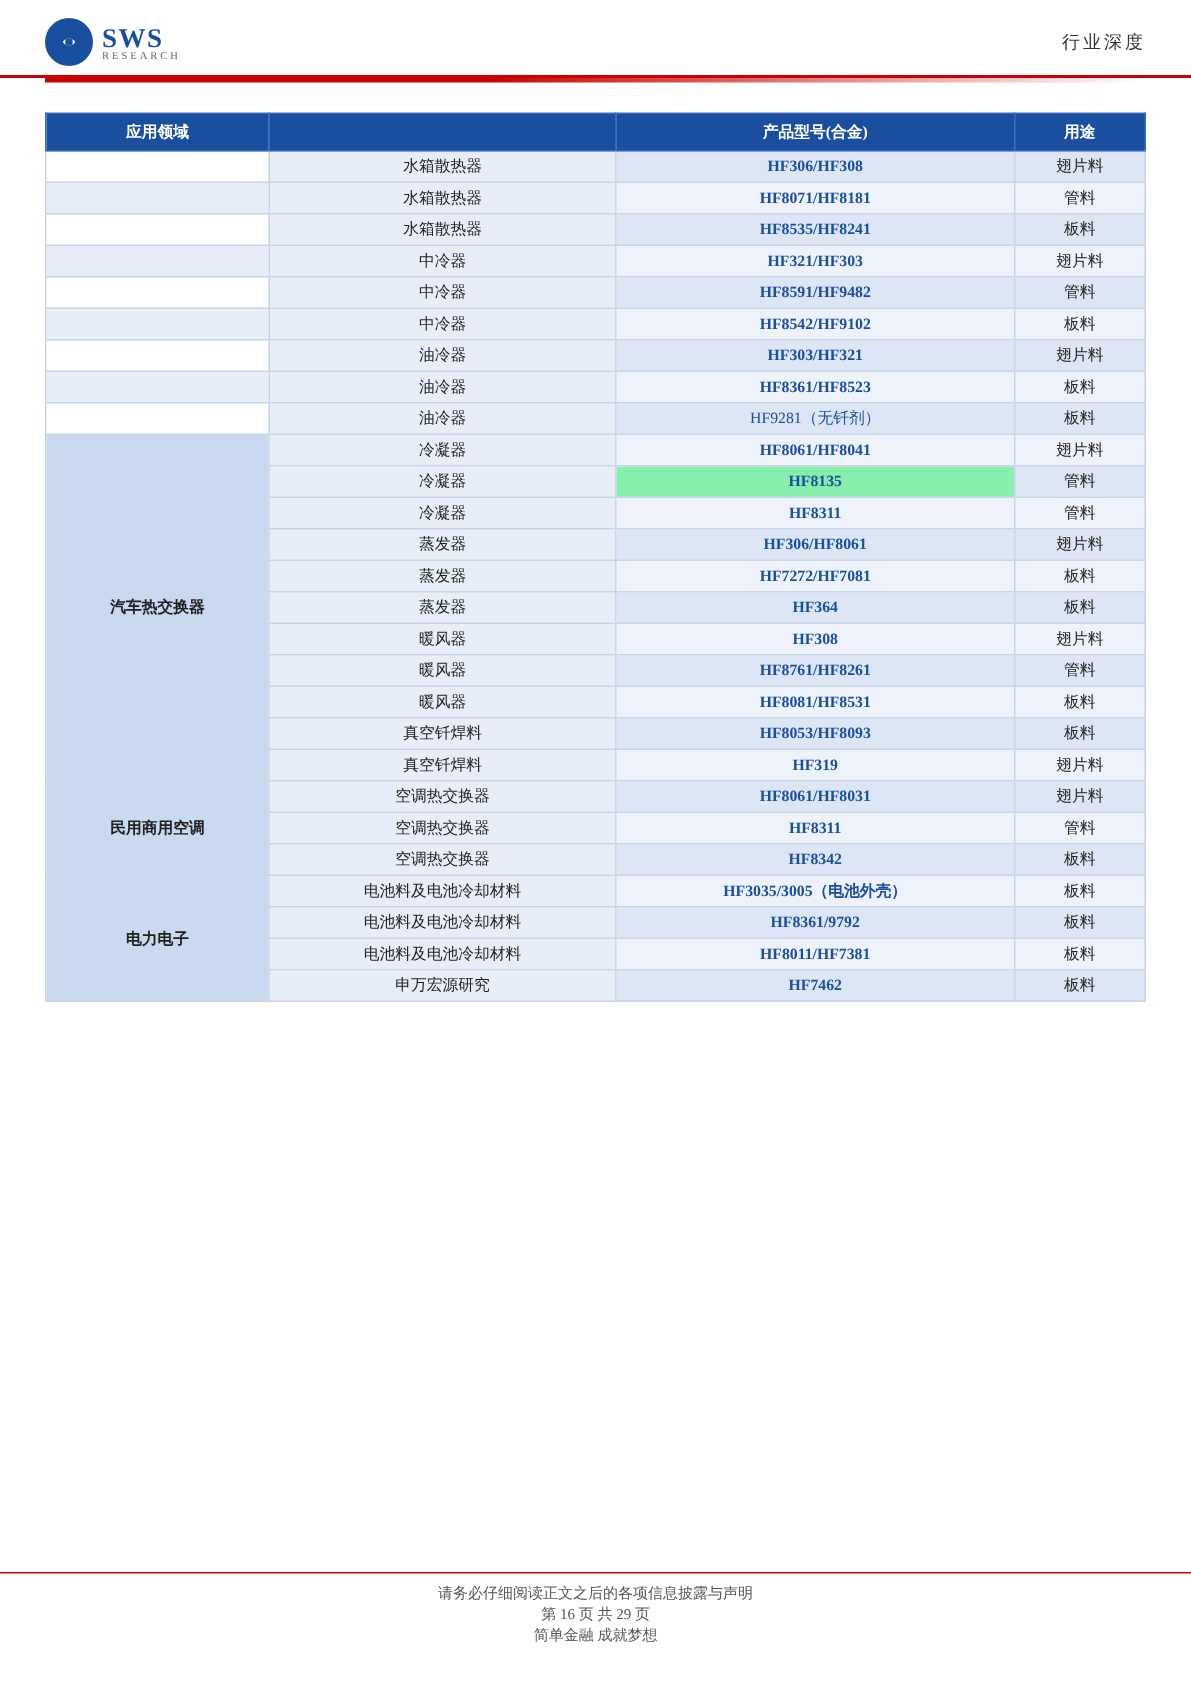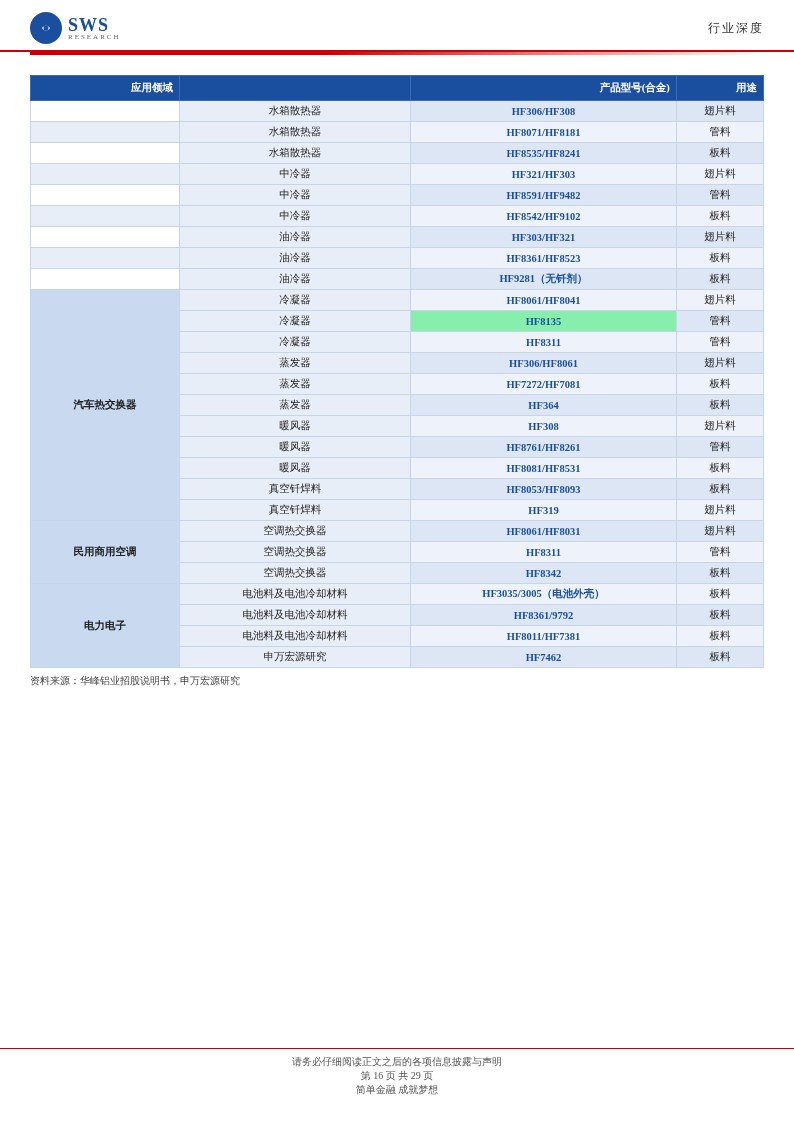--- a/index.html
+++ b/index.html
@@ -82,21 +82,21 @@
 
     
     .main-table {
       width: 100%;
       border-collapse: collapse;
       font-size: 10.5px;
     }
     .main-table th {
       background: #1a4fa0;
       color: #fff;
-      text-align: right;
+      text-align: center;
       padding: 5px 6px;
       border: 1px solid #3a6ac0;
       font-weight: bold;
     }
     .main-table td {
       padding: 3px 6px;
       border: 1px solid #c8d4e8;
       text-align: center;
       vertical-align: middle;
     }
@@ -206,21 +206,21 @@
         </tr>
         <tr>
           <td></td>
           <td rowspan="1" style="background: rgb(232, 238, 248);">油冷器</td>
           <td style="color: rgb(26, 79, 160); font-weight: bold; background: rgb(238, 242, 250);">HF8361/HF8523</td>
           <td style="background: rgb(238, 242, 250);">板料</td>
         </tr>
         <tr>
           <td></td>
           <td rowspan="1" style="background: rgb(232, 238, 248);">油冷器</td>
-          <td style="color: rgb(26, 79, 160); font-weight: bold; background: rgb(220, 230, 245);">HF9281（无钎剂）</td>
+          <td style="color: rgb(26, 79, 160); font-weight: normal; background: rgb(220, 230, 245);">HF9281（无钎剂）</td>
           <td style="background: rgb(220, 230, 245);">板料</td>
         </tr>
         <tr>
           <td rowspan="11" style="font-weight: bold; background: rgb(200, 217, 240);">汽车热交换器</td>
           <td rowspan="1" style="background: rgb(232, 238, 248);">冷凝器</td>
           <td style="color: rgb(26, 79, 160); font-weight: bold; background: rgb(238, 242, 250);">HF8061/HF8041</td>
           <td style="background: rgb(238, 242, 250);">翅片料</td>
         </tr>
         <tr>
           <td rowspan="1" style="background: rgb(232, 238, 248);">冷凝器</td>
@@ -305,20 +305,19 @@
           <td style="background: rgb(238, 242, 250);">板料</td>
         </tr>
         <tr>
           <td rowspan="1" style="background: rgb(232, 238, 248);">申万宏源研究</td>
           <td style="color: rgb(26, 79, 160); font-weight: bold; background: rgb(220, 230, 245);">HF7462</td>
           <td style="background: rgb(220, 230, 245);">板料</td>
         </tr>
       </tbody>
   </table>
 
-  <div class="source-note">资料来源：华峰铝业招股说明书，申万宏源研究</div>
 </div>
 
 <div class="footer">
   <span>请务必仔细阅读正文之后的各项信息披露与声明</span>
   <span>第 16 页 共 29 页</span>
   <span>简单金融 成就梦想</span>
 </div>
 
 </body></html>

